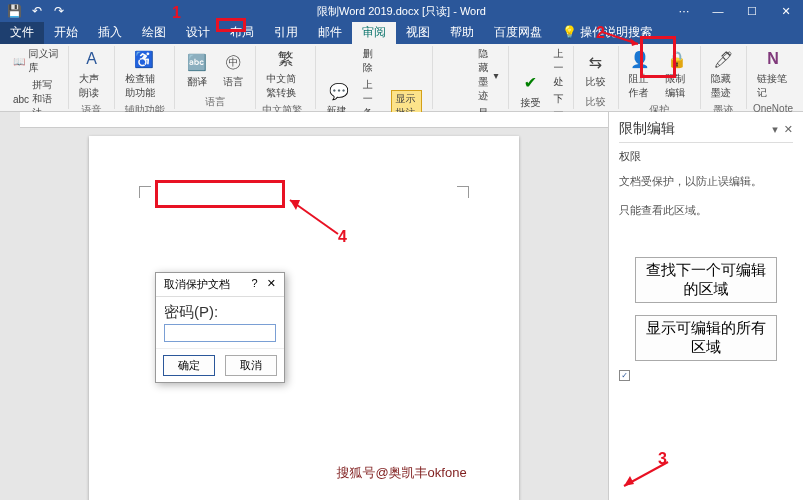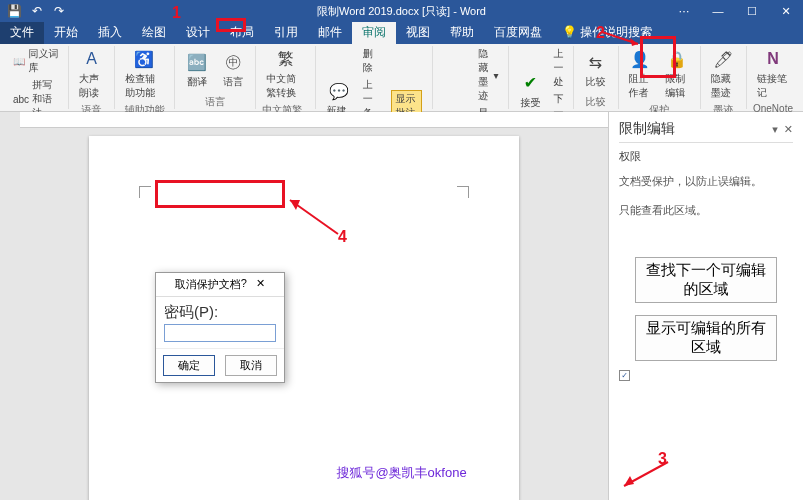--- a/index.html
+++ b/index.html
@@ -31,31 +31,31 @@
 .corner.tr{top:50px;right:50px;border-left:none;border-bottom:none}
 .panel{width:195px;background:#fff;border-left:1px solid #ccc;padding:8px 10px;display:flex;flex-direction:column;gap:6px}
 .panel-header{display:flex;justify-content:space-between;align-items:center;border-bottom:1px solid #ddd;padding-bottom:4px}
 .panel-title{font-size:14px;color:#333}
 .panel-close{display:flex;gap:6px;color:#666;font-size:11px}
 .panel-section{font-size:11px;color:#444}
 .panel-text{font-size:11px;color:#555;margin:4px 0}
 .panel-btn{border:1px solid #aaa;background:#fdfdfd;padding:3px 8px;font-size:15px;text-align:center;margin:3px 16px;cursor:pointer}
 .panel-check{display:flex;align-items:center;gap:4px;font-size:11px;color:#444}
 .dialog{position:absolute;left:155px;top:160px;width:130px;background:#fff;border:1px solid #999;box-shadow:2px 2px 8px rgba(0,0,0,.3);z-index:10}
-.dlg-title{background:#fff;padding:4px 8px;font-size:11px;display:flex;justify-content:center;border-bottom:1px solid #ddd}
+.dlg-title{background:#fff;padding:4px 8px;font-size:11px;display:flex;justify-content:space-between;border-bottom:1px solid #ddd}
 .dlg-body{padding:6px 8px}
 .dlg-label{font-size:15px;color:#333;margin-bottom:2px}
 .dlg-input{width:100%;border:1px solid #7a9fd4;height:18px;padding:1px 3px;font-size:11px}
 .dlg-btns{display:flex;justify-content:center;gap:10px;padding:6px;border-top:1px solid #eee}
 .dlg-btn{border:1px solid #aaa;background:#fdfdfd;padding:2px 14px;font-size:11px;cursor:pointer}
 .dlg-btn.primary{border:1px solid #2b579a}
 .redbox{position:absolute;border:3px solid #e81123;pointer-events:none;z-index:20}
 .arrow{position:absolute;z-index:21;pointer-events:none}
 .num-label{position:absolute;color:#e81123;font-size:16px;font-weight:bold;z-index:22}
-.watermark{position:absolute;bottom:18px;left:50%;transform:translateX(-50%);color:#6d28d9;font-size:13px;z-index:5}
+.watermark{position:absolute;bottom:18px;left:50%;transform:translateX(-50%);color:#7f1d1d;font-size:13px;z-index:5}
 .vstack{display:flex;flex-direction:column;gap:1px}
 .hlbox{background:#fce38a;border:1px solid #d4a017;padding:1px 4px;font-size:10px}
 .chk{width:11px;height:11px;border:1px solid #888;display:inline-flex;align-items:center;justify-content:center;font-size:8px;color:#2b579a}
 </style>
 </head>
 <body>
 
 <div class="titlebar">
   <div class="qat">
     <span class="qat-icon">💾</span>

